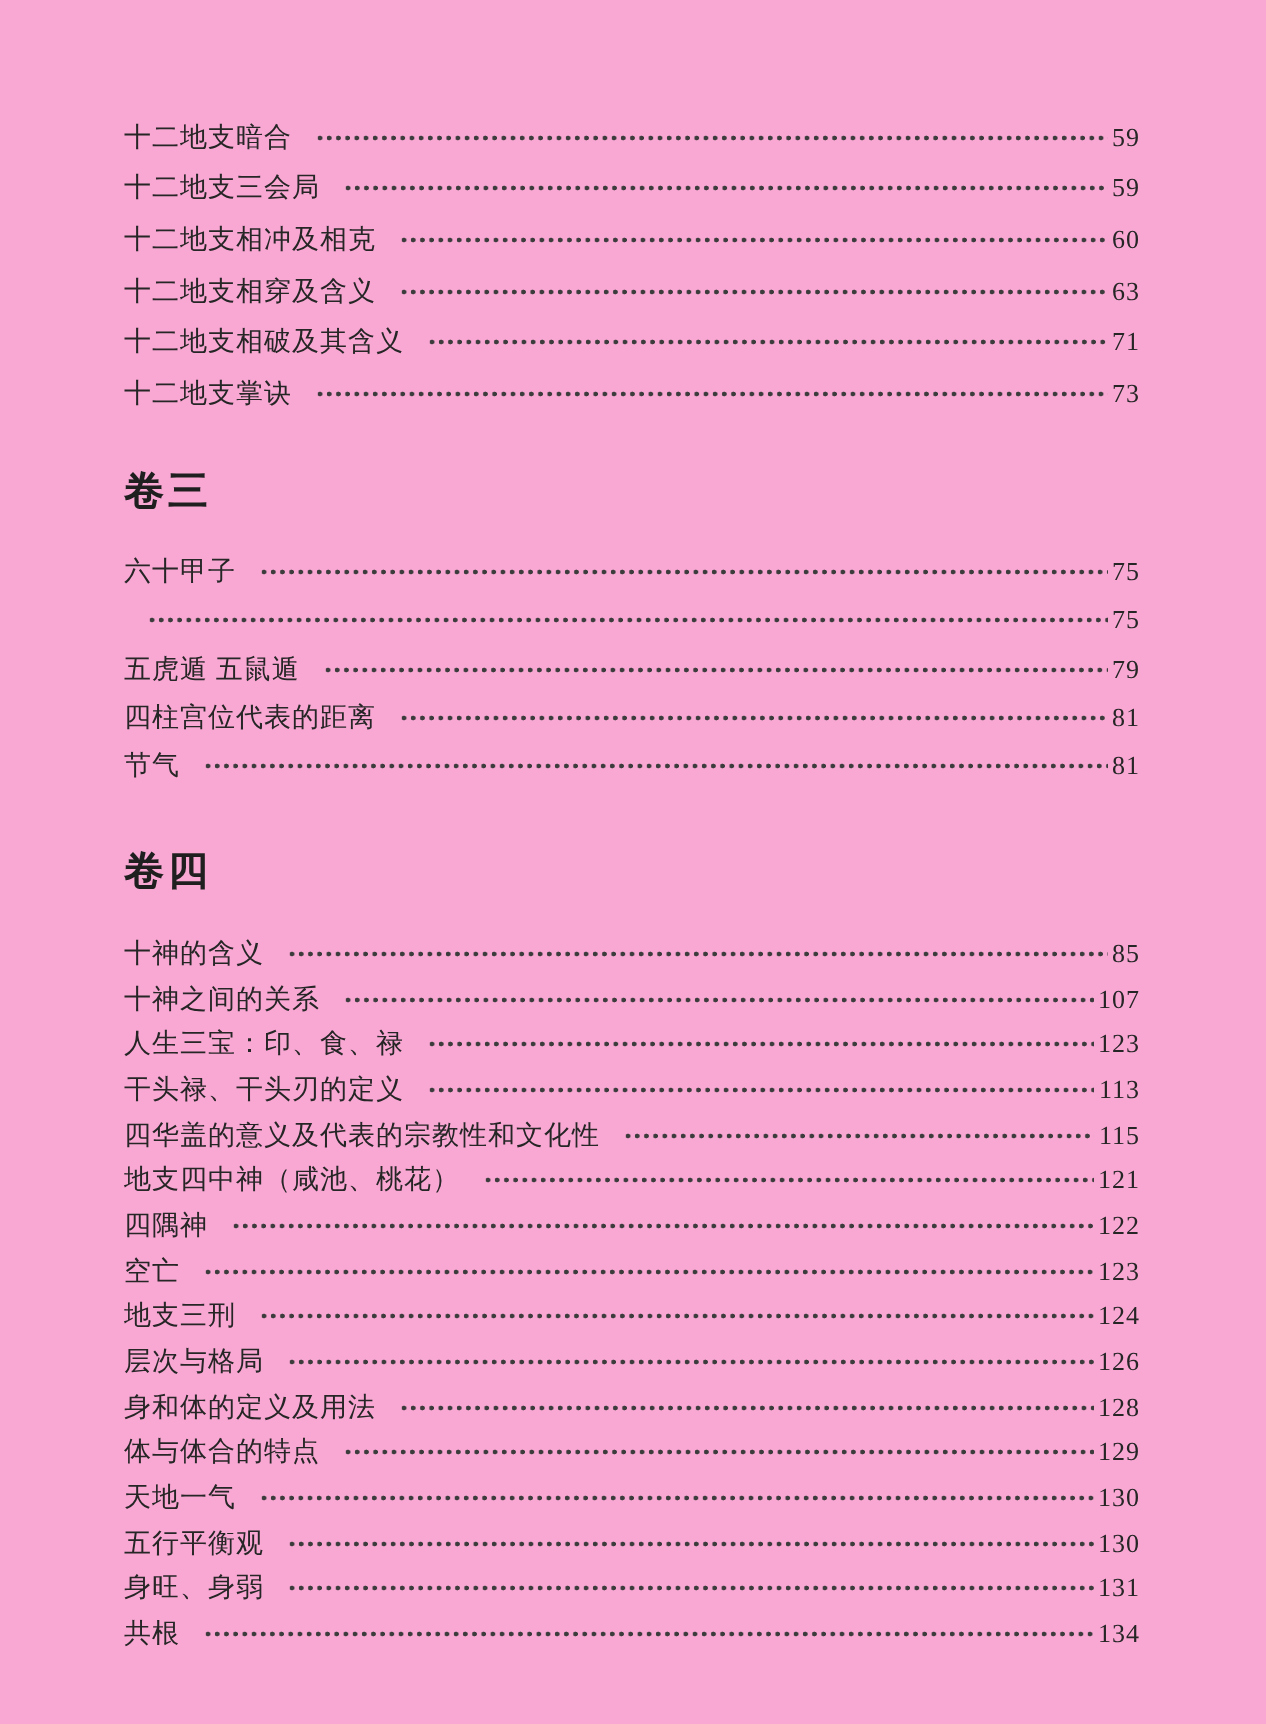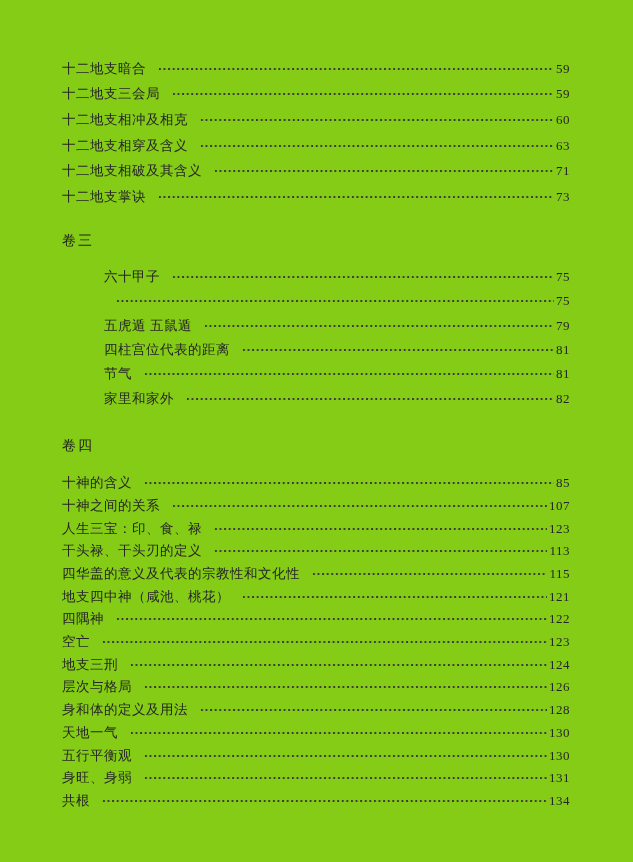--- a/index.html
+++ b/index.html
@@ -5,34 +5,34 @@
   html, body {
     margin: 0;
     padding: 0;
     background: #f6f6f5;
   }
   .page {
     position: relative;
     box-sizing: border-box;
     width: 633px;
     height: 862px;
-    background: #84cc16;
+    background: #f9a8d4;
     color: #262626;
     font-family: "Liberation Serif", "DejaVu Serif", serif;
     padding: 56px 63px 0 62px;
     overflow: hidden;
   }
   .toc-row {
     display: flex;
     align-items: center;
     font-size: 13.5px;
     letter-spacing: 0.5px;
   }
   .sec-a .toc-row { height: 25.6px; }
-  .sec-b .toc-row { height: 24.4px; margin-left: 42px; }
+  .sec-b .toc-row { height: 24.4px; }
   .sec-c .toc-row { height: 22.7px; }
   .toc-title {
     white-space: nowrap;
     flex: 0 0 auto;
   }
   .leader {
     flex: 1 1 auto;
     height: 4px;
     margin: 0 2px 0 12px;
     background-image: radial-gradient(circle at 2px 2px, #3c3c3c 1.05px, rgba(0,0,0,0) 1.35px);
@@ -40,22 +40,22 @@
     background-repeat: repeat-x;
     background-position: left center;
   }
   .pagenum {
     flex: 0 0 auto;
     white-space: nowrap;
     font-size: 13px;
     letter-spacing: 0.5px;
   }
   .sec-heading {
-    font-weight: normal;
-    font-size: 14px;
+    font-weight: bold;
+    font-size: 20px;
     letter-spacing: 2px;
     color: #1f1f1f;
   }
   .sec-heading.h-b { margin: 22px 0 15px 0; }
   .sec-heading.h-c { margin: 26px 0 17px 0; }
 </style>
 </head>
 <body>
 
 <div class="page">
@@ -112,25 +112,20 @@
     <div class="toc-row">
       <span class="toc-title">四柱宫位代表的距离</span>
       <span class="leader"></span>
       <span class="pagenum">81</span>
     </div>
     <div class="toc-row">
       <span class="toc-title">节气</span>
       <span class="leader"></span>
       <span class="pagenum">81</span>
     </div>
-    <div class="toc-row">
-      <span class="toc-title">家里和家外</span>
-      <span class="leader"></span>
-      <span class="pagenum">82</span>
-    </div>
   </div>
 
   <div class="sec-c">
     <div class="sec-heading h-c">卷四</div>
     <div class="toc-row">
       <span class="toc-title">十神的含义</span>
       <span class="leader"></span>
       <span class="pagenum">85</span>
     </div>
     <div class="toc-row">
@@ -177,20 +172,25 @@
       <span class="toc-title">层次与格局</span>
       <span class="leader"></span>
       <span class="pagenum">126</span>
     </div>
     <div class="toc-row">
       <span class="toc-title">身和体的定义及用法</span>
       <span class="leader"></span>
       <span class="pagenum">128</span>
     </div>
     <div class="toc-row">
+      <span class="toc-title">体与体合的特点</span>
+      <span class="leader"></span>
+      <span class="pagenum">129</span>
+    </div>
+    <div class="toc-row">
       <span class="toc-title">天地一气</span>
       <span class="leader"></span>
       <span class="pagenum">130</span>
     </div>
     <div class="toc-row">
       <span class="toc-title">五行平衡观</span>
       <span class="leader"></span>
       <span class="pagenum">130</span>
     </div>
     <div class="toc-row">

